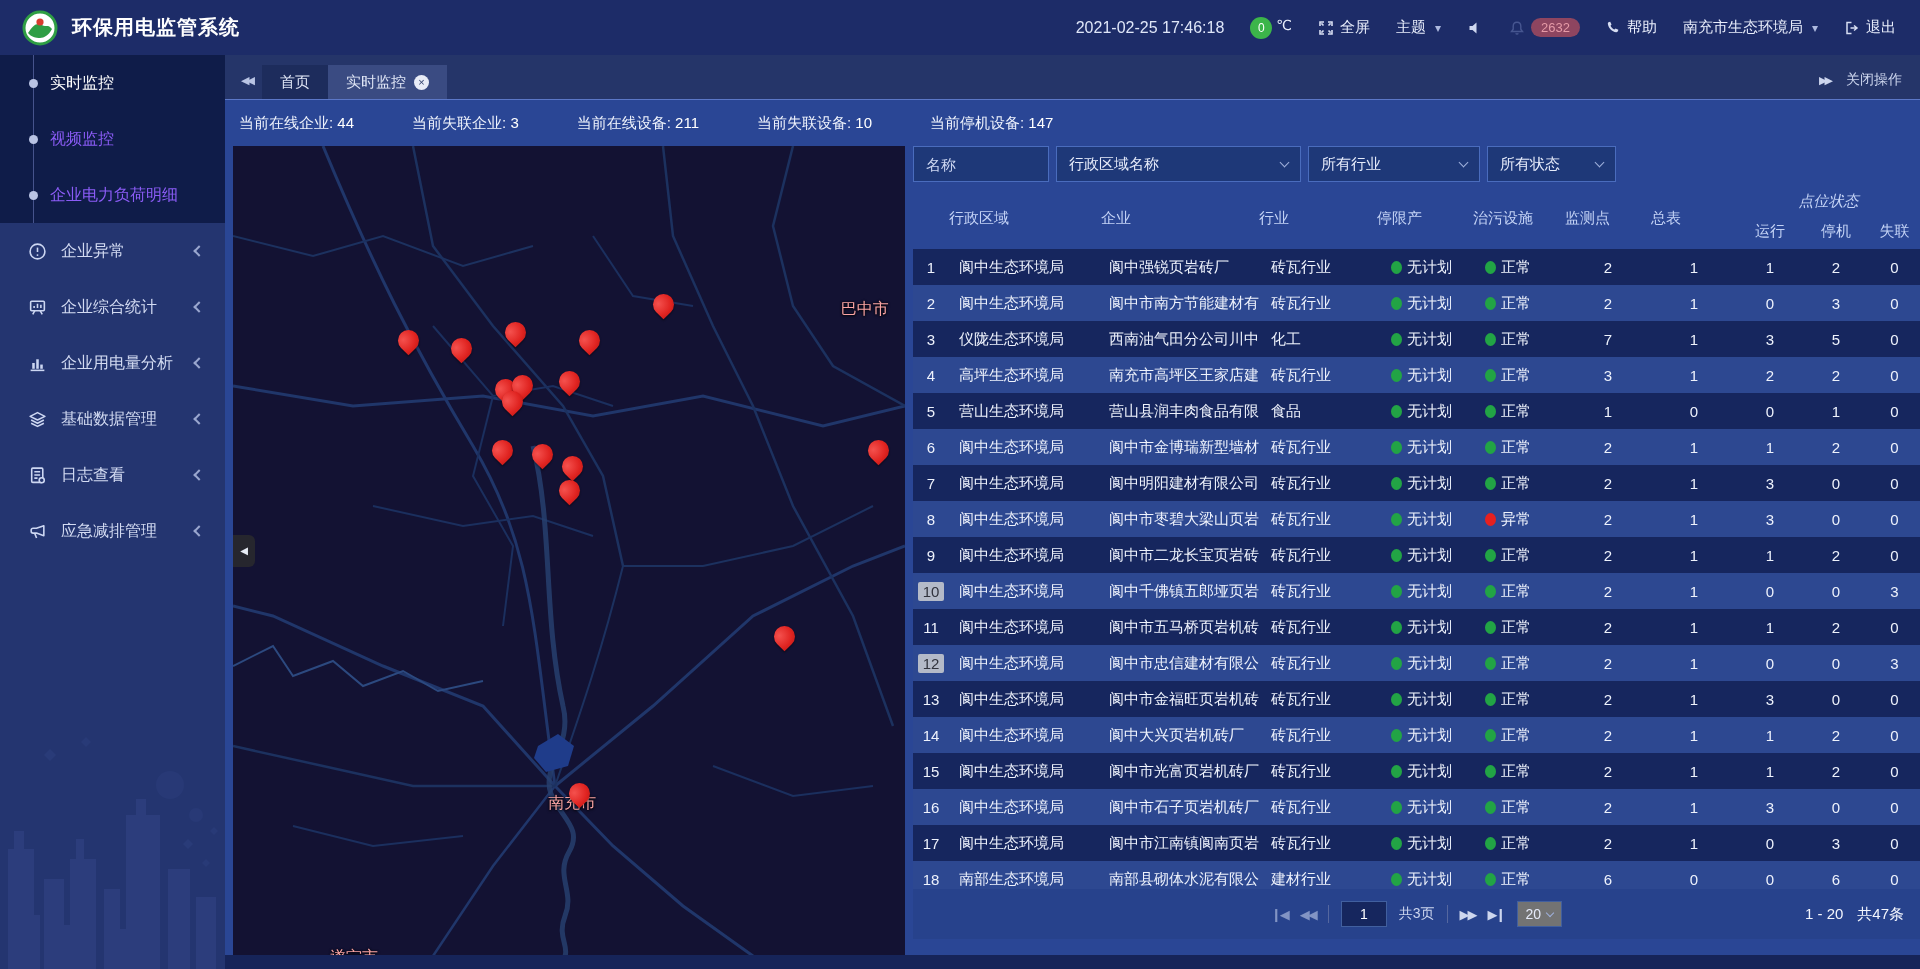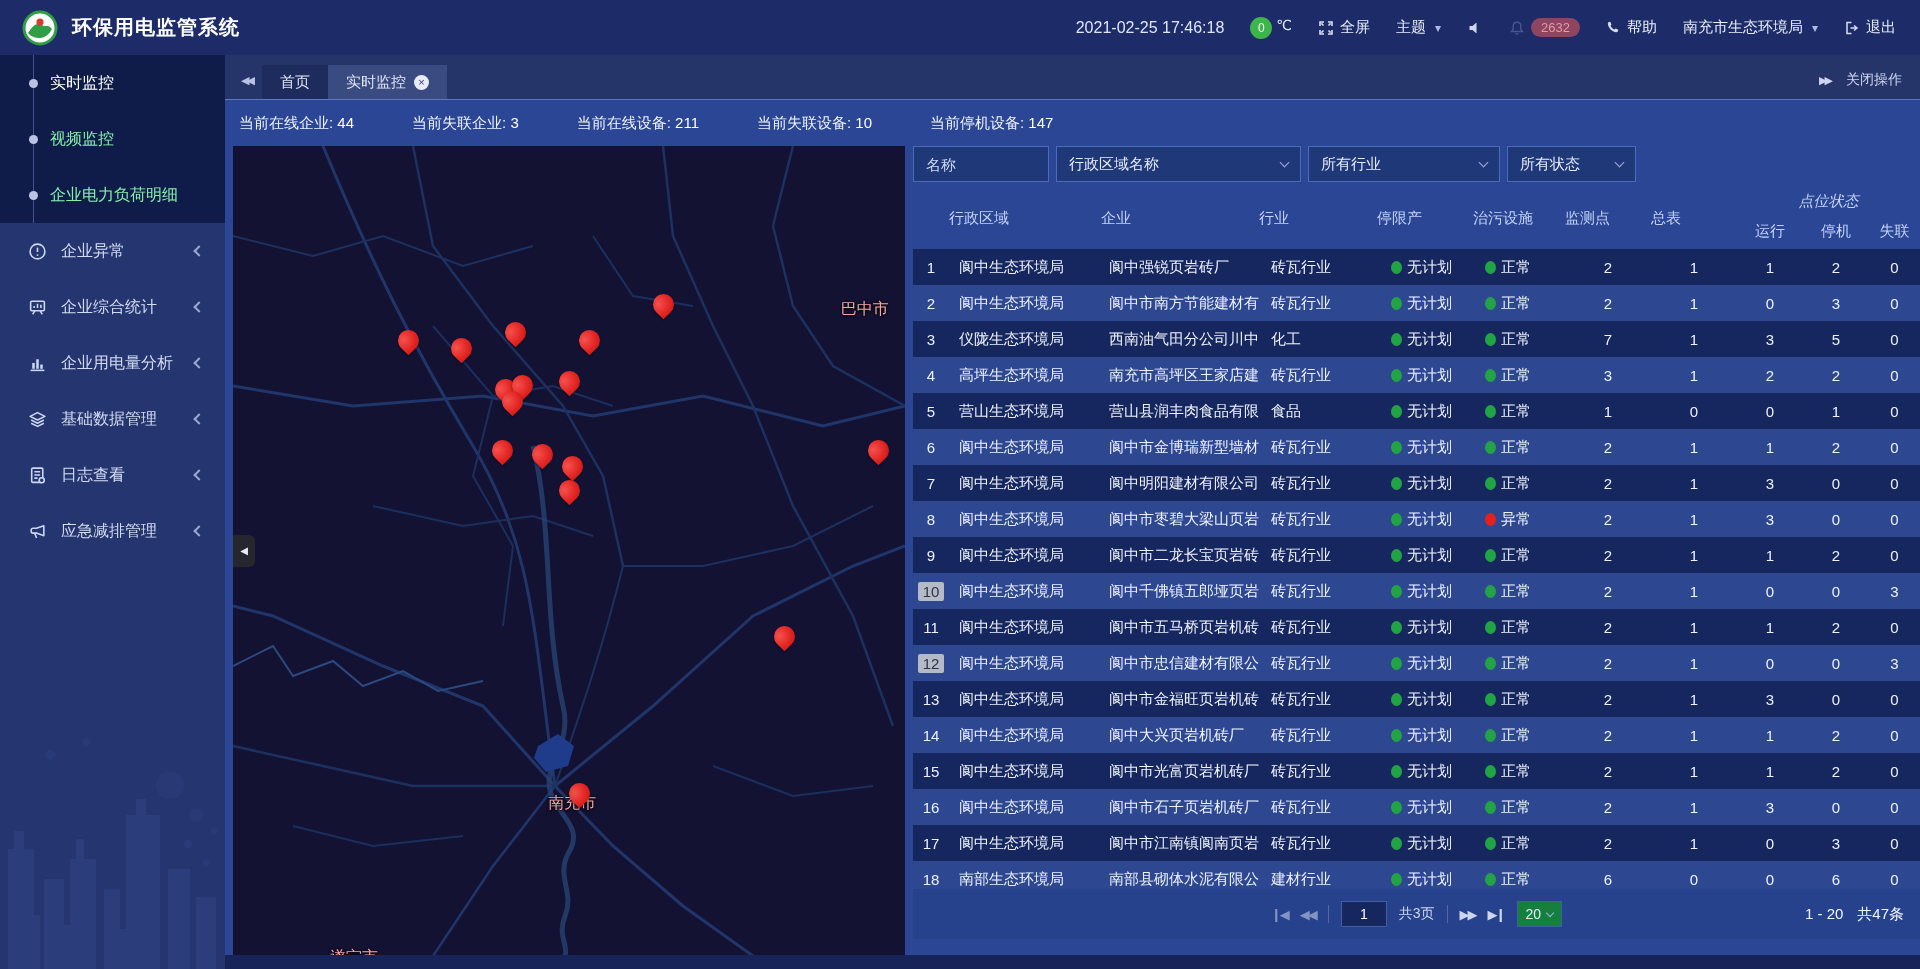--- a/index.html
+++ b/index.html
@@ -20,21 +20,21 @@
   .caret-down::after { content:"▾"; font-size:12px; color:#aebadf; margin-left:3px; }
   .notif-pill { background:#8e4560; color:#e59aa6; border-radius:10px; padding:2px 10px; font-size:13px; }
   .dim-ic { opacity:.65; }
 
   
   .sidebar { position:absolute; top:55px; left:0; width:225px; bottom:0; background:#243570; overflow:hidden; z-index:5; }
   .side-item { height:56px; display:flex; align-items:center; gap:14px; padding:0 20px 0 28px; font-size:16px; color:#d3dbf2; cursor:pointer; position:relative; }
   .side-item .chev { margin-left:auto; }
   .side-item.parent-active { color:#fff; }
   .submenu { background:#0f1c49; }
-  .sub-item { height:56px; display:flex; align-items:center; font-size:16px; color:#86efac; padding-left:50px; position:relative; cursor:pointer; }
+  .sub-item { height:56px; display:flex; align-items:center; font-size:16px; color:#8b5cf6; padding-left:50px; position:relative; cursor:pointer; }
   .sub-item::before { content:""; position:absolute; left:33px; top:0; bottom:0; width:1px; background:#46538c; }
   .sub-item .dot-b { position:absolute; left:29px; top:50%; margin-top:-4px; width:9px; height:9px; border-radius:50%; background:#b9c3e3; }
   .sub-item.active { color:#ffffff; }
   .chev { width:8px; height:8px; border-right:2px solid #9aa7cf; border-bottom:2px solid #9aa7cf; display:inline-block; }
   .chev.down { transform:rotate(45deg); margin-top:-4px; }
   .chev.left { transform:rotate(135deg); margin-right:2px; }
   .skyline { position:absolute; bottom:0; left:0; }
 
   
   .main { position:absolute; left:225px; top:55px; right:0; bottom:0; }
@@ -61,21 +61,21 @@
   .collapse-handle { position:absolute; left:0; top:50%; margin-top:-16px; width:22px; height:32px; background:#26262e; border-radius:0 6px 6px 0; color:#e8ecf7; display:flex; align-items:center; justify-content:center; cursor:pointer; z-index:4; }
   .collapse-handle::before { content:"◀"; font-size:10px; }
 
   
   .rpanel { flex:1; display:flex; flex-direction:column; min-width:0; }
   .filters { height:36px; margin-bottom:5px; display:flex; gap:7px; flex:none; }
   .fbox { height:36px; background:#1e3878; border:1px solid #4a6cbd; color:#e6ebfa; font-size:15px; display:flex; align-items:center; padding:0 12px; cursor:pointer; }
   input.fbox { cursor:text; }
   .fbox.name { width:136px; }
   .fbox.region { width:245px; }
-  .fbox.industry { width:192px; }
+  .fbox.industry { width:172px; }
   .fbox.status { width:129px;gap:34px; }
   .fbox .sel-caret { margin-left:auto; width:7px; height:7px; border-right:1.5px solid #9fb0dc; border-bottom:1.5px solid #9fb0dc; transform:rotate(45deg); margin-top:-4px; }
   input.fbox::placeholder { color:#cdd7f2; opacity:1; }
 
   .tgrid { display:grid; grid-template-columns:36px 152px 158px 118px 96px 92px 86px 86px 66px 66px 1fr; }
   .thead { flex:none; height:62px; grid-template-rows:26px 36px; color:#c3d2f5; font-size:15px; }
   .thead .th2 { grid-row:1/3; align-self:center; text-align:left; }
   .thead .group { grid-column:9/12; grid-row:1; font-style:italic; text-align:center; align-self:end; padding-bottom:2px; }
   .thead .subth { grid-row:2; align-self:center; text-align:center; }
   .tbody { flex:1; overflow:hidden; }
@@ -88,21 +88,21 @@
   .numcell.hl { background:#b4bac8; color:#31333d; border-radius:2px; }
   .dot { display:inline-block; width:11px; height:13px; border-radius:50%; background:#22a445; margin-right:5px; vertical-align:-2px; }
   .dot.red { background:#e6201f; }
 
   .pager { flex:none; height:50px; background:#27428c; display:flex; align-items:center; position:relative; margin-bottom:16px; font-size:14px; color:#cdd6ee; }
   .pager-center { margin:0 auto; display:flex; align-items:center; gap:12px; }
   .pg-ic { cursor:pointer; font-size:13px; letter-spacing:-2px; }
   .pg-ic.disabled { color:#8294c4; }
   .pg-sep { width:1px; height:18px; background:#55679f; }
   .page-input { width:46px; height:26px; background:#16265e; border:1px solid #41straight; border:1px solid #415f9f; color:#fff; text-align:center; font-size:14px; }
-  .size-select { height:26px; background:#15803d; border:1px solid #415f9f; color:#e6ebfa; display:flex; align-items:center; gap:6px; padding:0 8px; cursor:pointer; }
+  .size-select { height:26px; background:#737373; border:1px solid #415f9f; color:#e6ebfa; display:flex; align-items:center; gap:6px; padding:0 8px; cursor:pointer; }
   .size-select .sel-caret { width:6px; height:6px; border-right:1.5px solid #9fb0dc; border-bottom:1.5px solid #9fb0dc; transform:rotate(45deg); margin-top:-3px; }
   .pager-right { position:absolute; right:16px; color:#f2f5fd; font-size:15px; display:flex; gap:14px; }
 
   .ic { flex:none; display:inline-flex; }
 </style>
 </head>
 <body>
 
 <div class="app">
 

